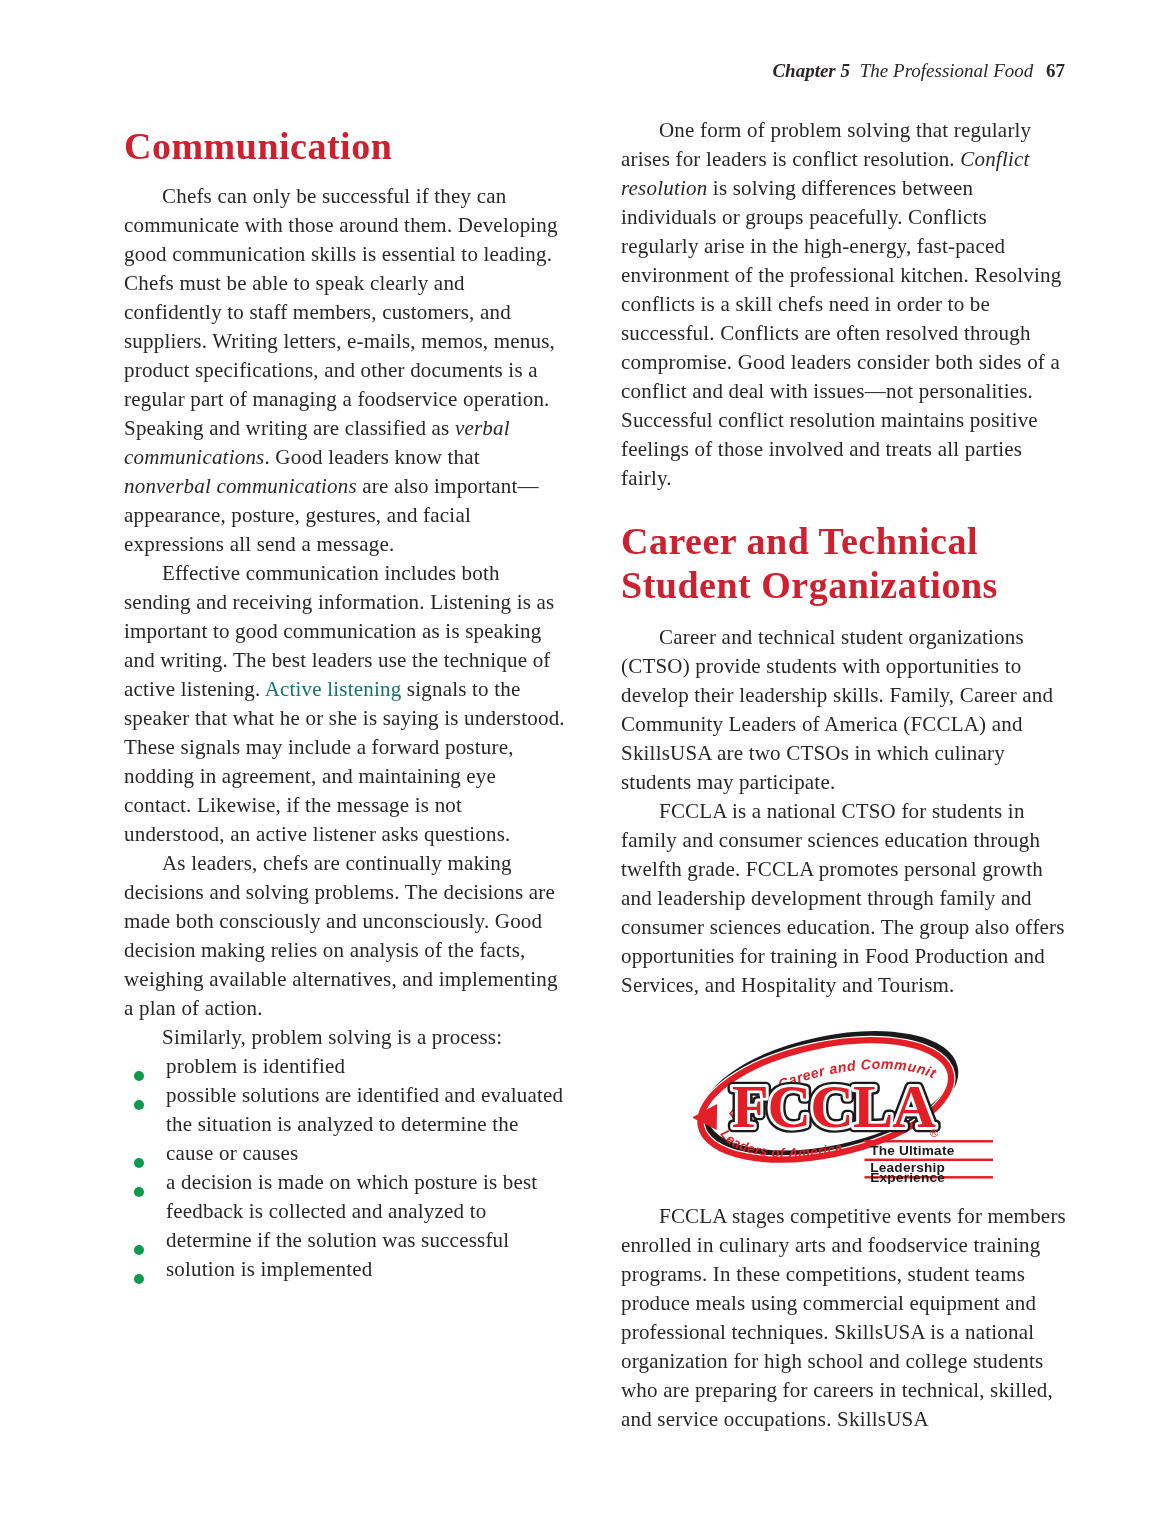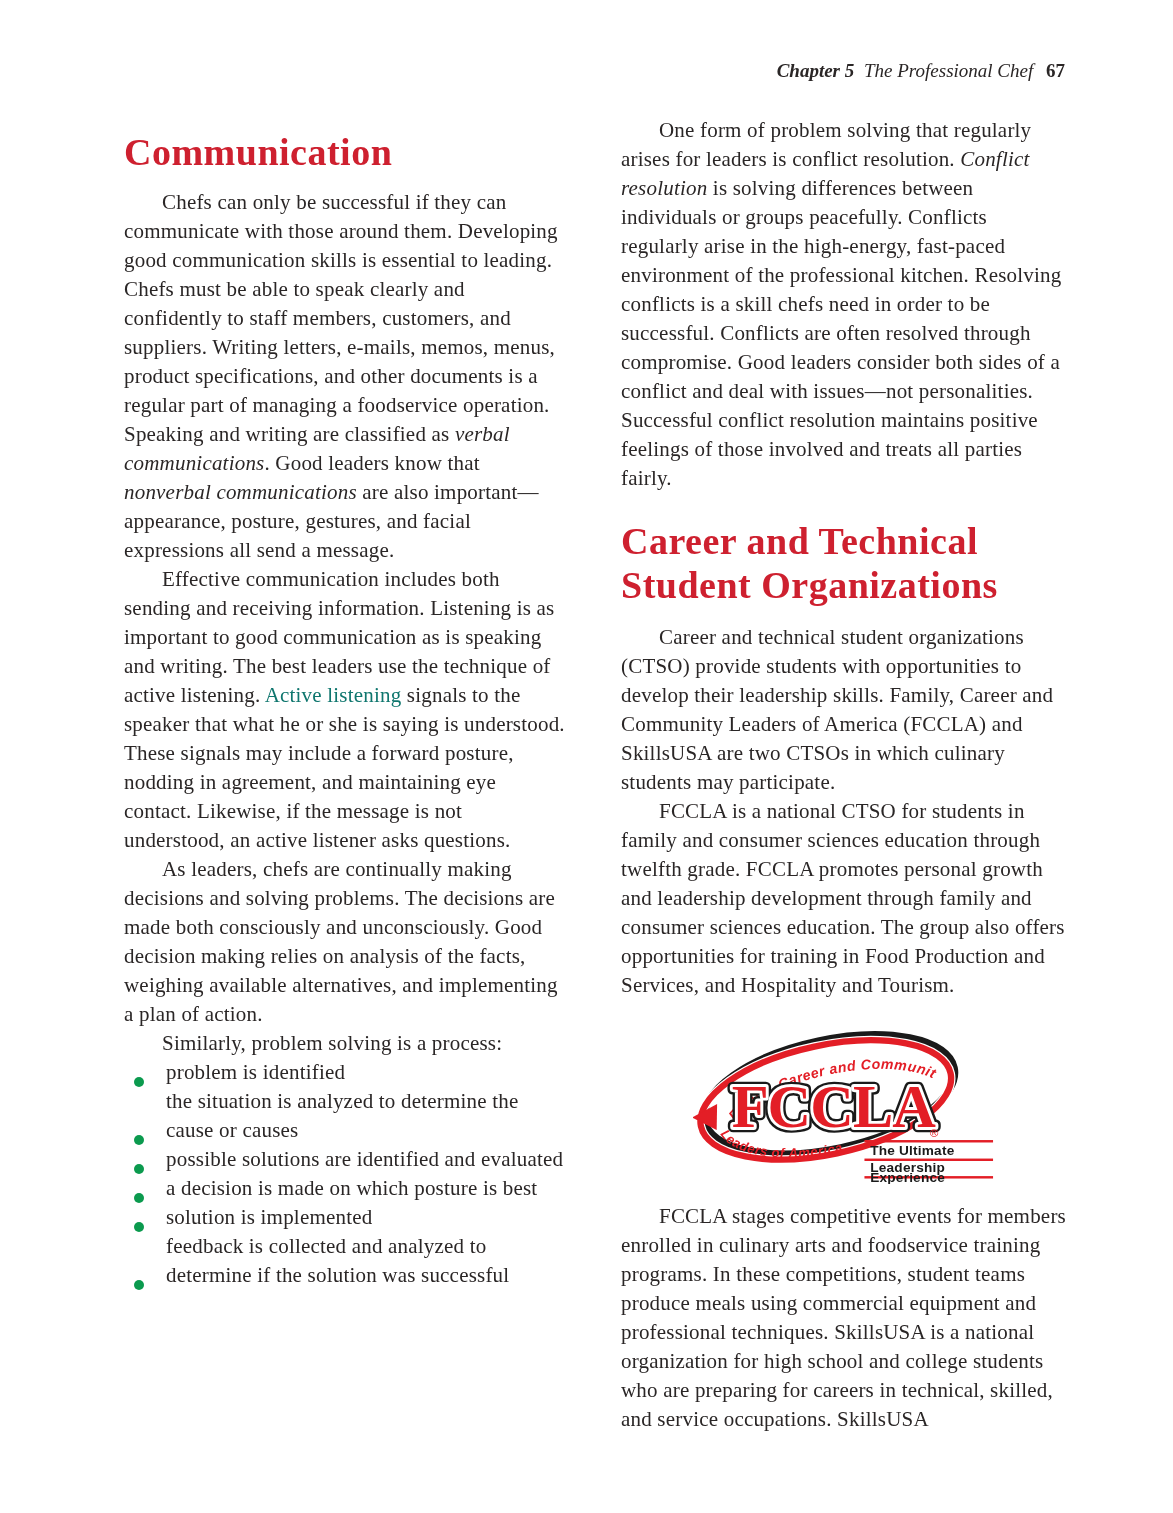--- a/index.html
+++ b/index.html
@@ -15,21 +15,21 @@
   .running-head{
     position:absolute;top:60px;right:108px;
     font-size:19px;color:#2a2626;white-space:nowrap;
   }
   .running-head .chap{font-weight:bold;font-style:italic;}
   .running-head .book{font-style:italic;margin-left:5px;}
   .running-head .pagenum{font-weight:bold;margin-left:8px;}
 
   
   .col{position:absolute;font-size:21px;line-height:29px;letter-spacing:.2px;}
-  .col-left{left:124px;top:130px;width:443px;}
+  .col-left{left:124px;top:124px;width:443px;}
   .col-right{left:621px;top:116px;width:446px;}
 
   h1.section, h2.section{
     font-family:"Liberation Serif", serif;
     color:#ce202f;
     font-weight:bold;
     font-size:38px;line-height:44px;letter-spacing:.5px;
     margin:0 0 14px 0;
   }
   h2.section{margin:26px 0 16px 0;}
@@ -57,21 +57,21 @@
     font-weight:bold;
   }
 </style>
 </head>
 <body>
 
 <div class="page">
 
   <div class="running-head">
     <span class="chap">Chapter 5</span>
-    <span class="book">The Professional Chef</span>
+    <span class="book">The Professional Food</span>
     <span class="pagenum">67</span>
   </div>
 
   <div class="col col-left">
     <h1 class="section">Communication</h1>
 
     <p><span>Chefs can only be successful if they can communicate with those around them. Developing good communication skills is essential to leading. Chefs must be able to speak clearly and confidently to staff members, customers, and suppliers. Writing letters, e-mails, memos, menus, product specifications, and other documents is a regular part of managing a foodservice operation. Speaking and writing are classified as </span><span class="it">verbal communications</span><span>. Good leaders know that </span><span class="it">nonverbal communications</span><span> are also important—appearance, posture, gestures, and facial expressions all send a message.</span></p>
 
     <p><span>Effective communication includes both sending and receiving information. Listening is as important to good communication as is speaking and writing. The best leaders use the technique of active listening. </span><span class="accent">Active listening</span><span> signals to the speaker that what he or she is saying is understood. These signals may include a forward posture, nodding in agreement, and maintaining eye contact. Likewise, if the message is not understood, an active listener asks questions.</span></p>
 
@@ -79,37 +79,37 @@
     <p>As leaders, chefs are continually making decisions and solving problems. The decisions are made both consciously and unconsciously. Good decision making relies on analysis of the facts, weighing available alternatives, and implementing a plan of action.</p>
     <p>Similarly, problem solving is a process:</p>
 
     <ul class="bullets">
       <li>
           <span class="dot"></span>
           <span class="li-text">problem is identified</span>
         </li>
       <li>
           <span class="dot"></span>
-          <span class="li-text">the situation is analyzed to determine the cause or causes</span>
+          <span class="li-text">possible solutions are identified and evaluated</span>
         </li>
       <li>
           <span class="dot"></span>
-          <span class="li-text">possible solutions are identified and evaluated</span>
+          <span class="li-text">the situation is analyzed to determine the cause or causes</span>
         </li>
       <li>
           <span class="dot"></span>
           <span class="li-text">a decision is made on which posture is best</span>
         </li>
       <li>
           <span class="dot"></span>
-          <span class="li-text">solution is implemented</span>
+          <span class="li-text">feedback is collected and analyzed to determine if the solution was successful</span>
         </li>
       <li>
           <span class="dot"></span>
-          <span class="li-text">feedback is collected and analyzed to determine if the solution was successful</span>
+          <span class="li-text">solution is implemented</span>
         </li>
     </ul>
   </div>
 
   <div class="col col-right">
     <p><span>One form of problem solving that regularly arises for leaders is conflict resolution. </span><span class="it">Conflict resolution</span><span> is solving differences between individuals or groups peacefully. Conflicts regularly arise in the high-energy, fast-paced environment of the professional kitchen. Resolving conflicts is a skill chefs need in order to be successful. Conflicts are often resolved through compromise. Good leaders consider both sides of a conflict and deal with issues—not personalities. Successful conflict resolution maintains positive feelings of those involved and treats all parties fairly.</span></p>
 
     <h2 class="section">Career and Technical Student Organizations</h2>
 
     <p>Career and technical student organizations (CTSO) provide students with opportunities to develop their leadership skills. Family, Career and Community Leaders of America (FCCLA) and SkillsUSA are two CTSOs in which culinary students may participate.</p>

